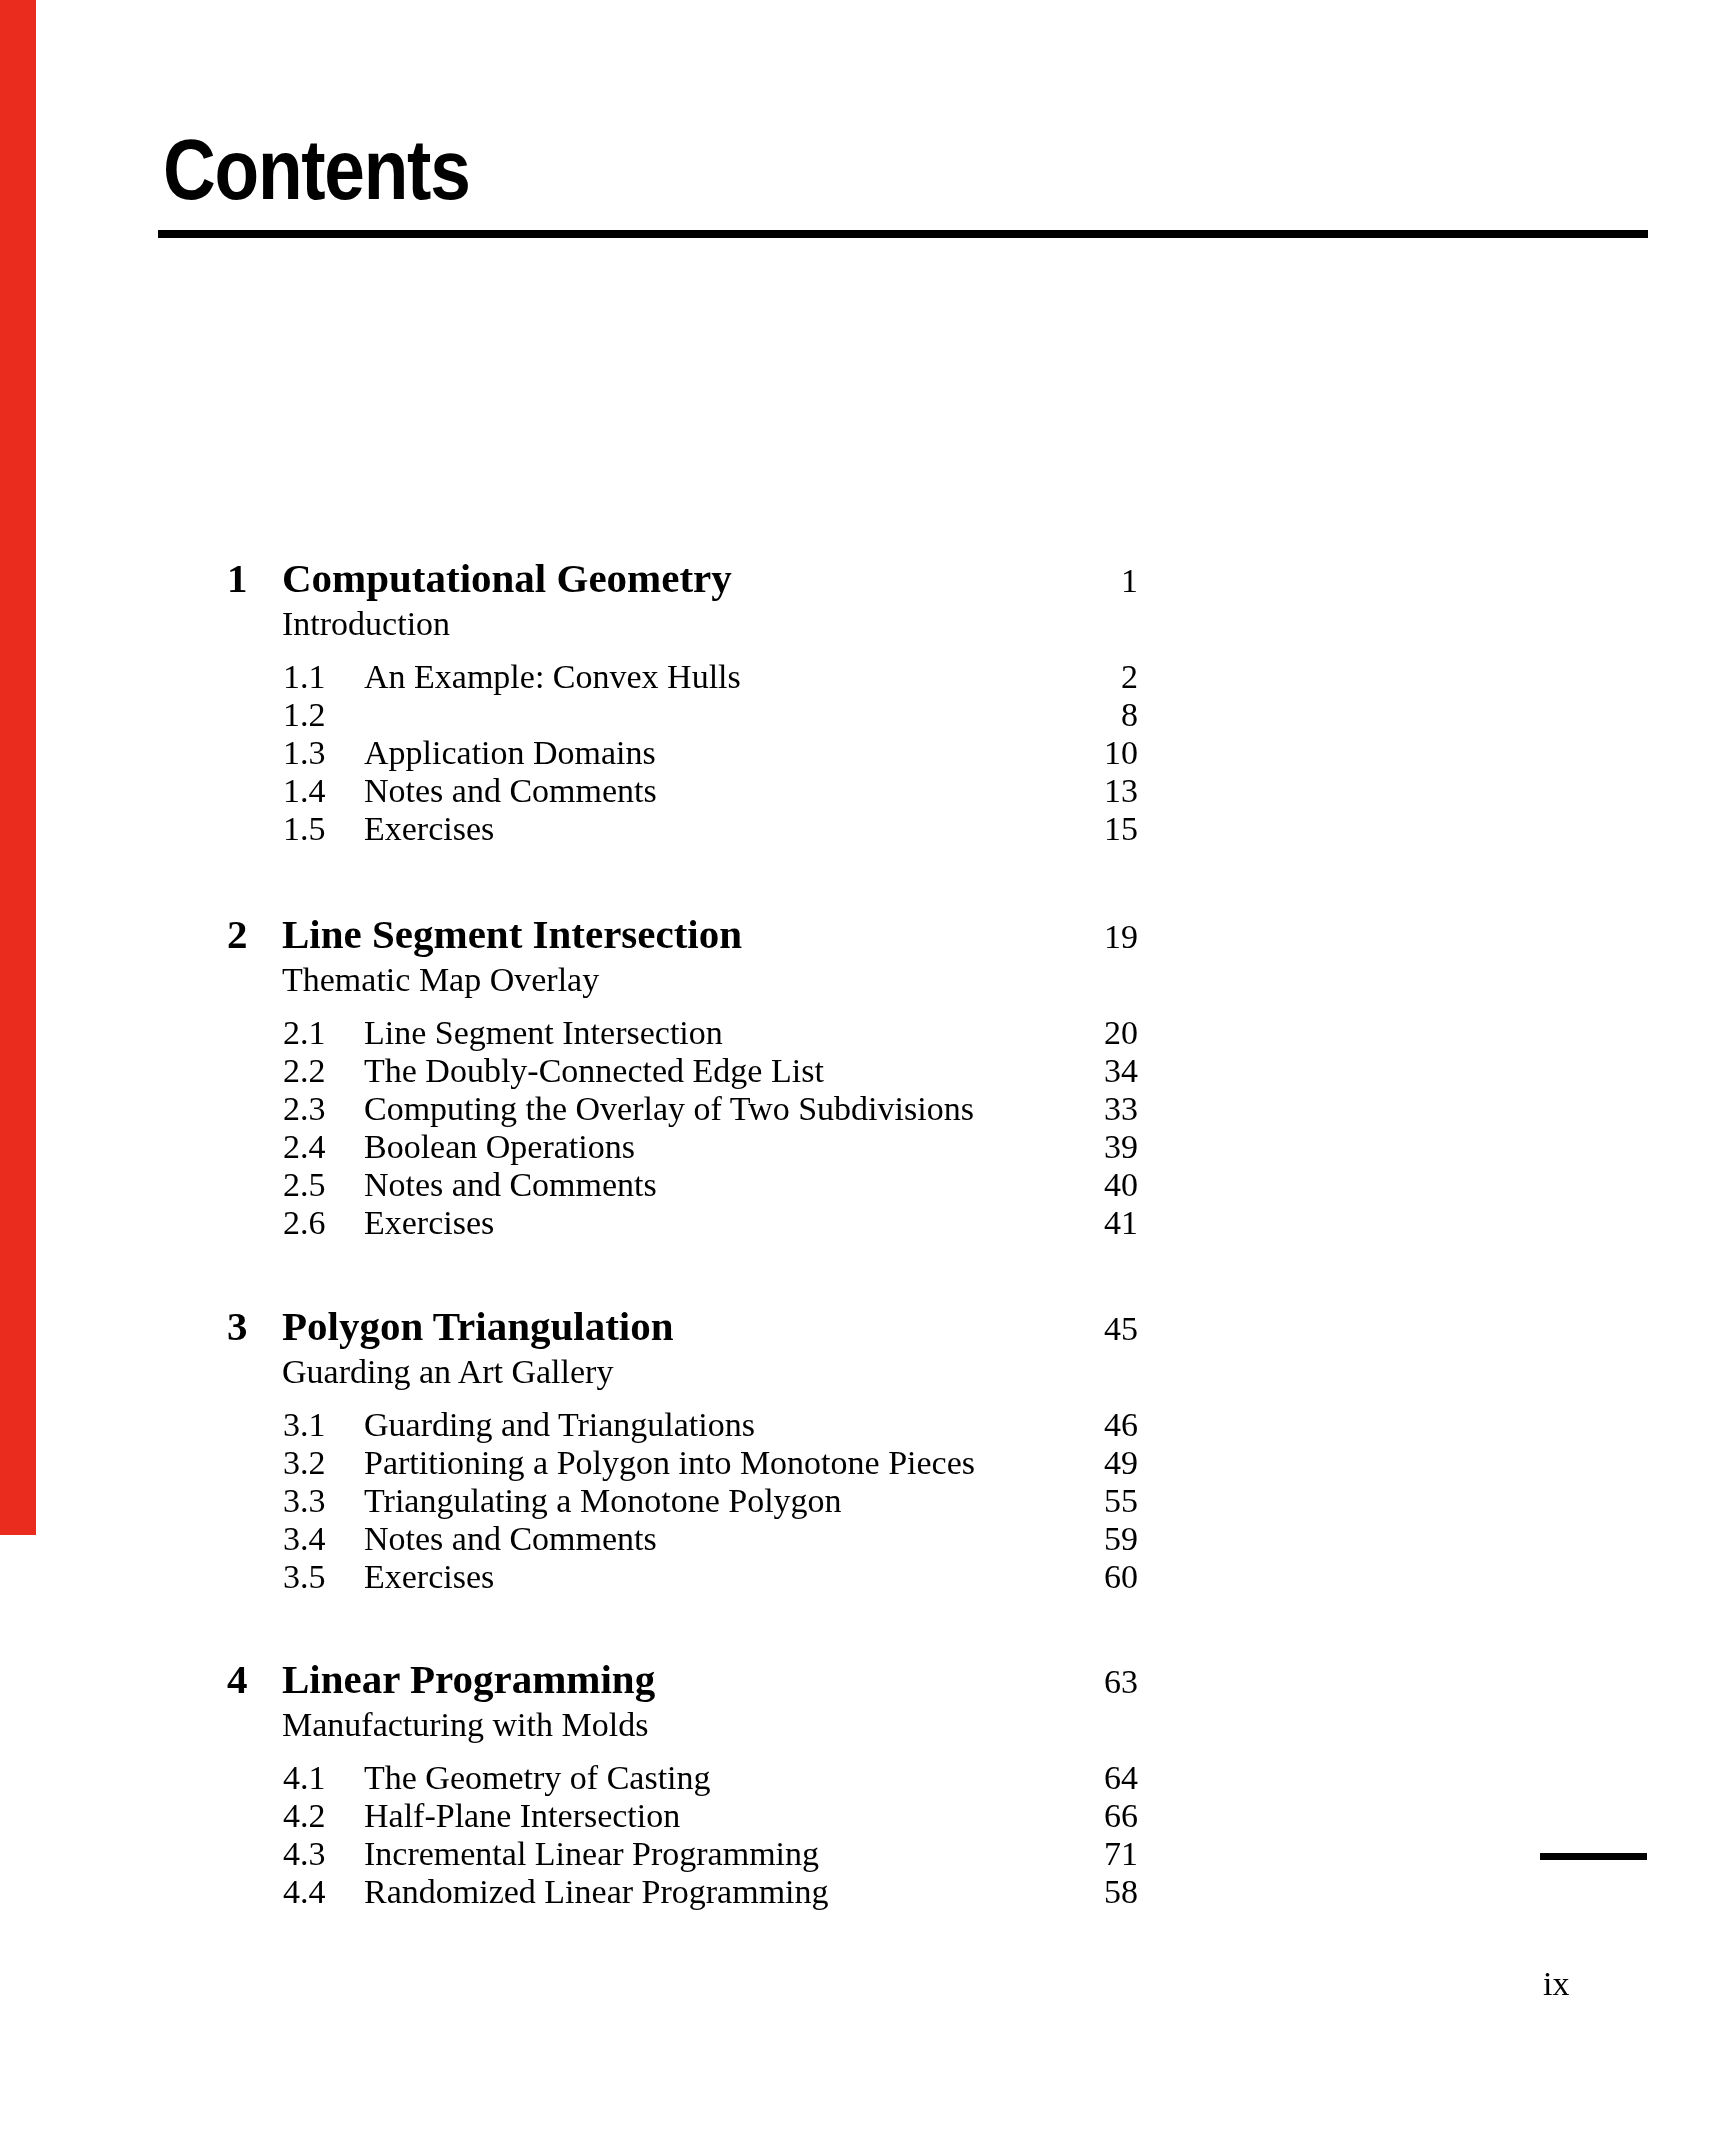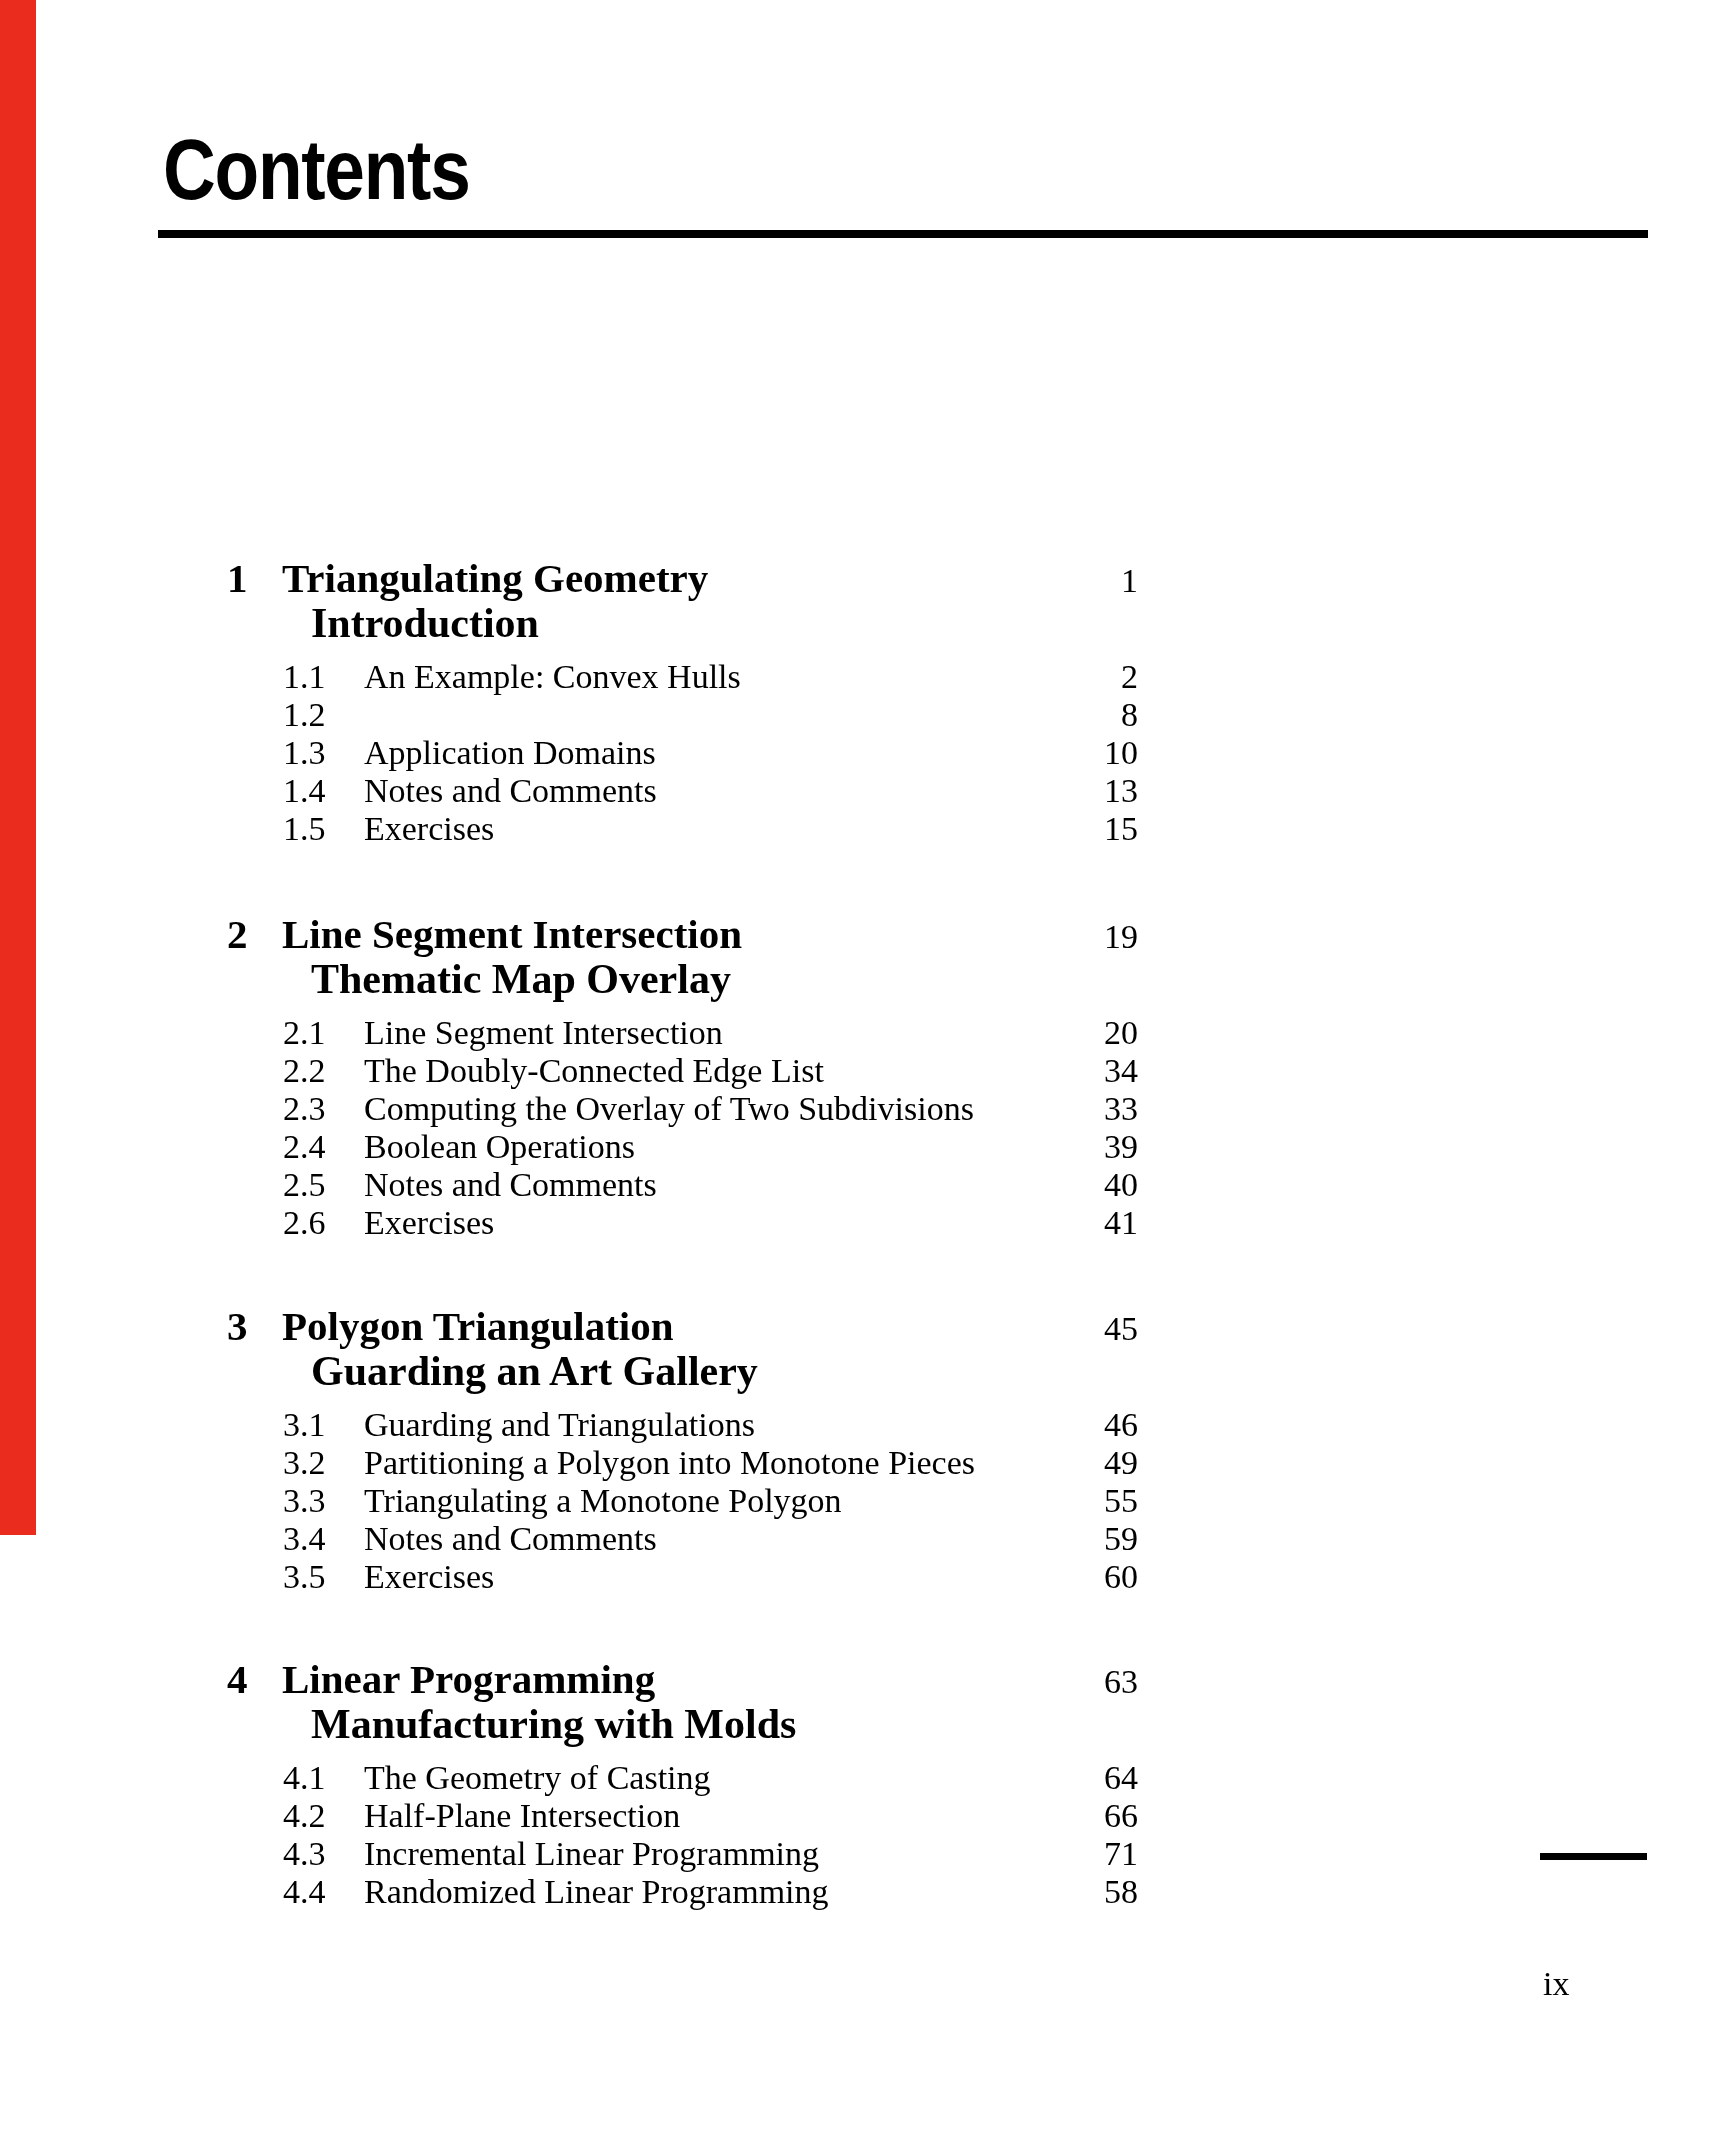--- a/index.html
+++ b/index.html
@@ -76,23 +76,23 @@
   .ch-title {
     flex: 0 1 auto;
   }
   .ch-page {
     margin-left: auto;
     font-weight: normal;
     font-size: 34px;
     text-align: right;
   }
   .ch-sub {
-    margin-left: 84px;
-    font-weight: bold;
-    font-size: 42px;
+    margin-left: 55px;
+    font-weight: normal;
+    font-size: 34px;
     line-height: 39px;
     white-space: nowrap;
   }
   .sections {
     margin-top: 15px;
   }
   .sec-row {
     display: flex;
     align-items: baseline;
     font-size: 34px;
@@ -134,21 +134,21 @@
 <div class="page">
 
   <div class="red-strip"></div>
 
   <h1 class="doc-title">Contents</h1>
   <div class="title-rule"></div>
 
   <section class="chapter" style="top:555px">
     <div class="ch-head">
       <span class="ch-num">1</span>
-      <span class="ch-title">Triangulating Geometry</span>
+      <span class="ch-title">Computational Geometry</span>
       <span class="ch-page">1</span>
     </div>
     <div class="ch-sub">Introduction</div>
     <div class="sections">
       <div class="sec-row">
         <span class="sec-num">1.1</span>
         <span class="sec-title">An Example: Convex Hulls</span>
         <span class="sec-page">2</span>
       </div>
       <div class="sec-row">

